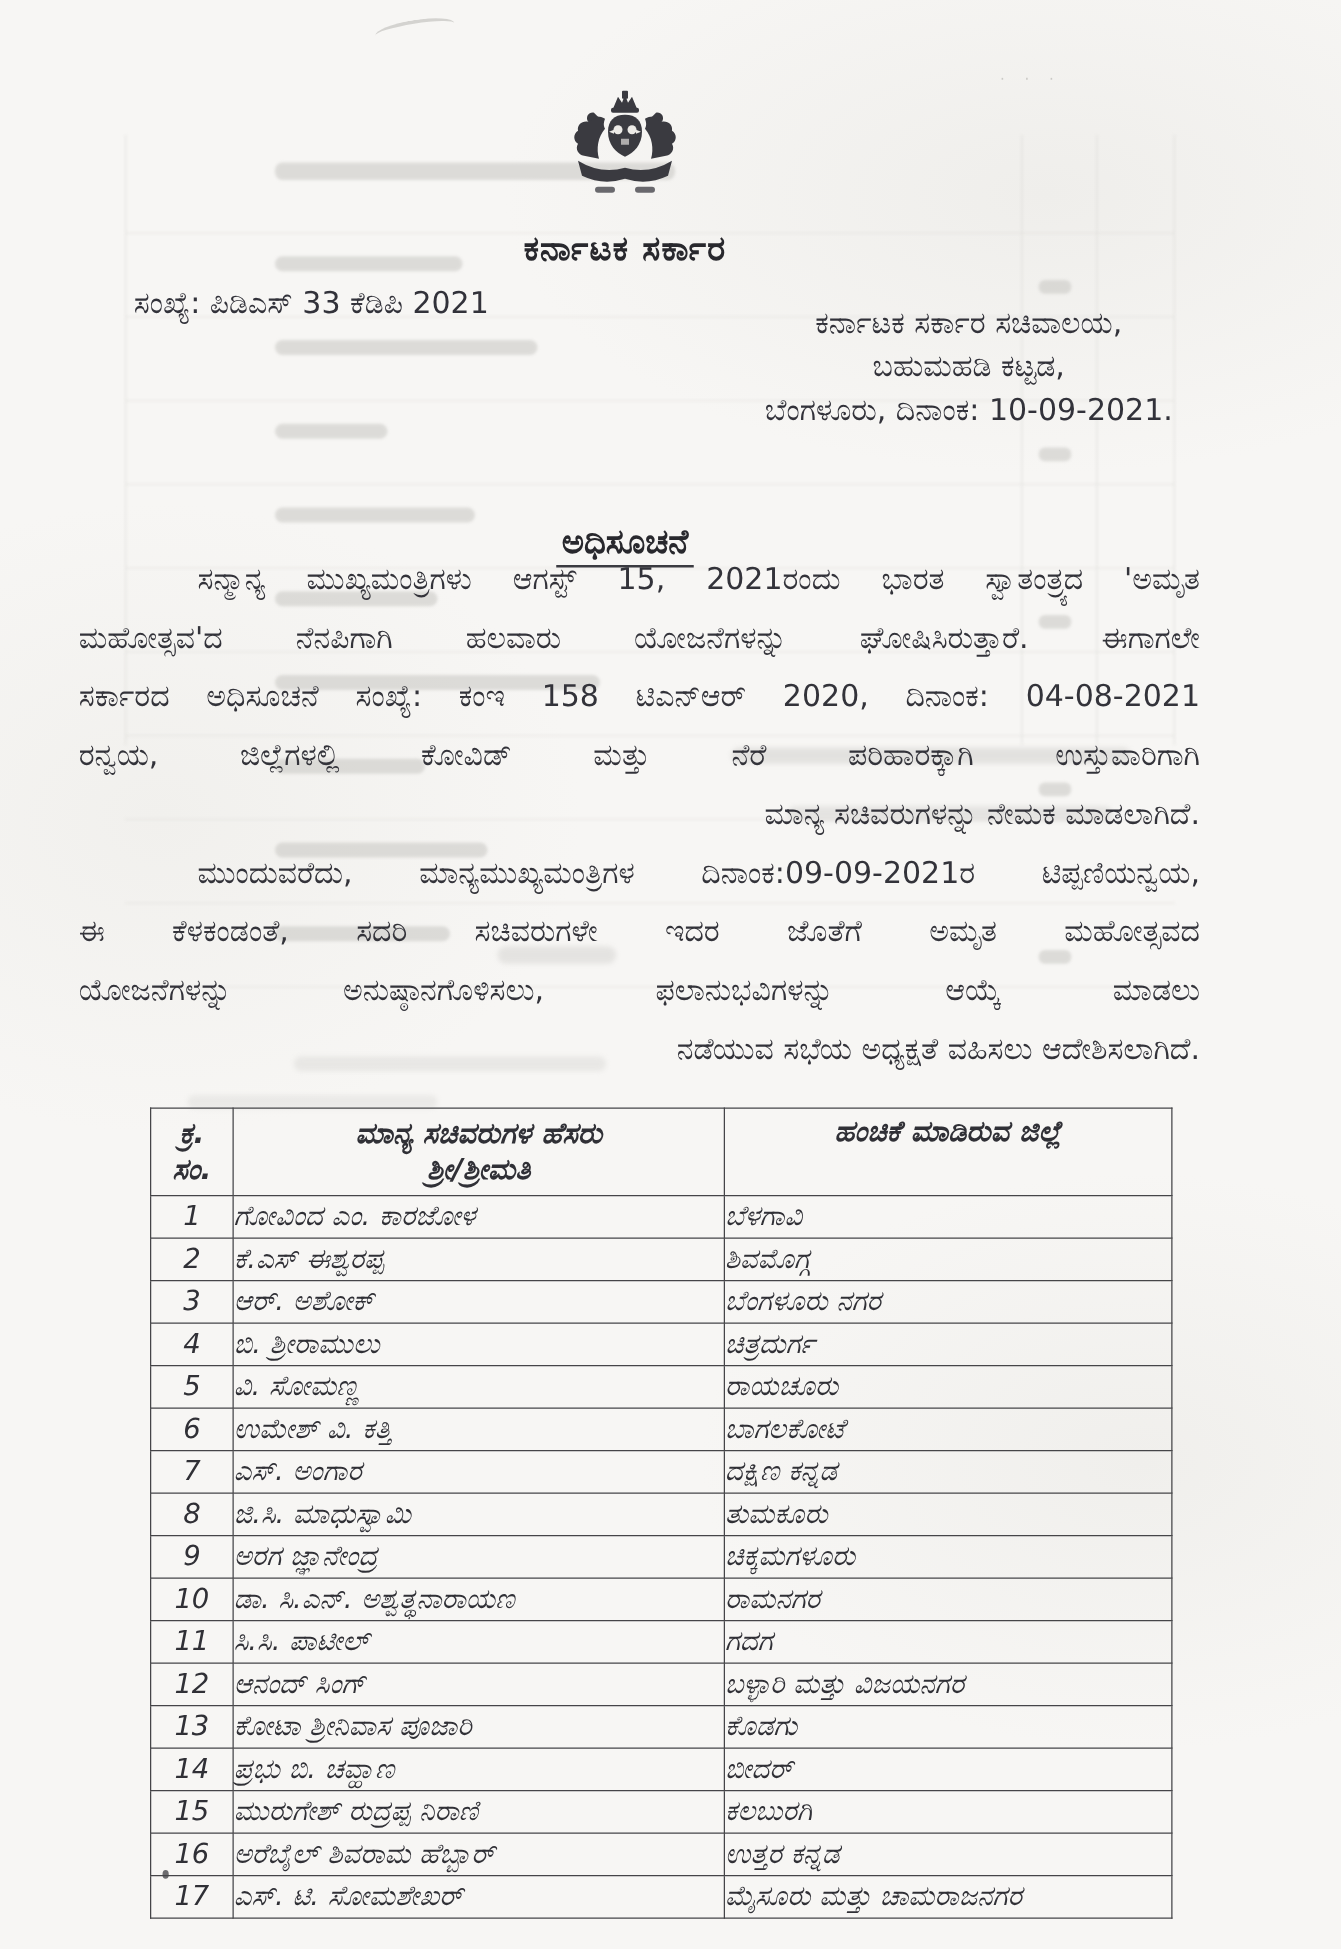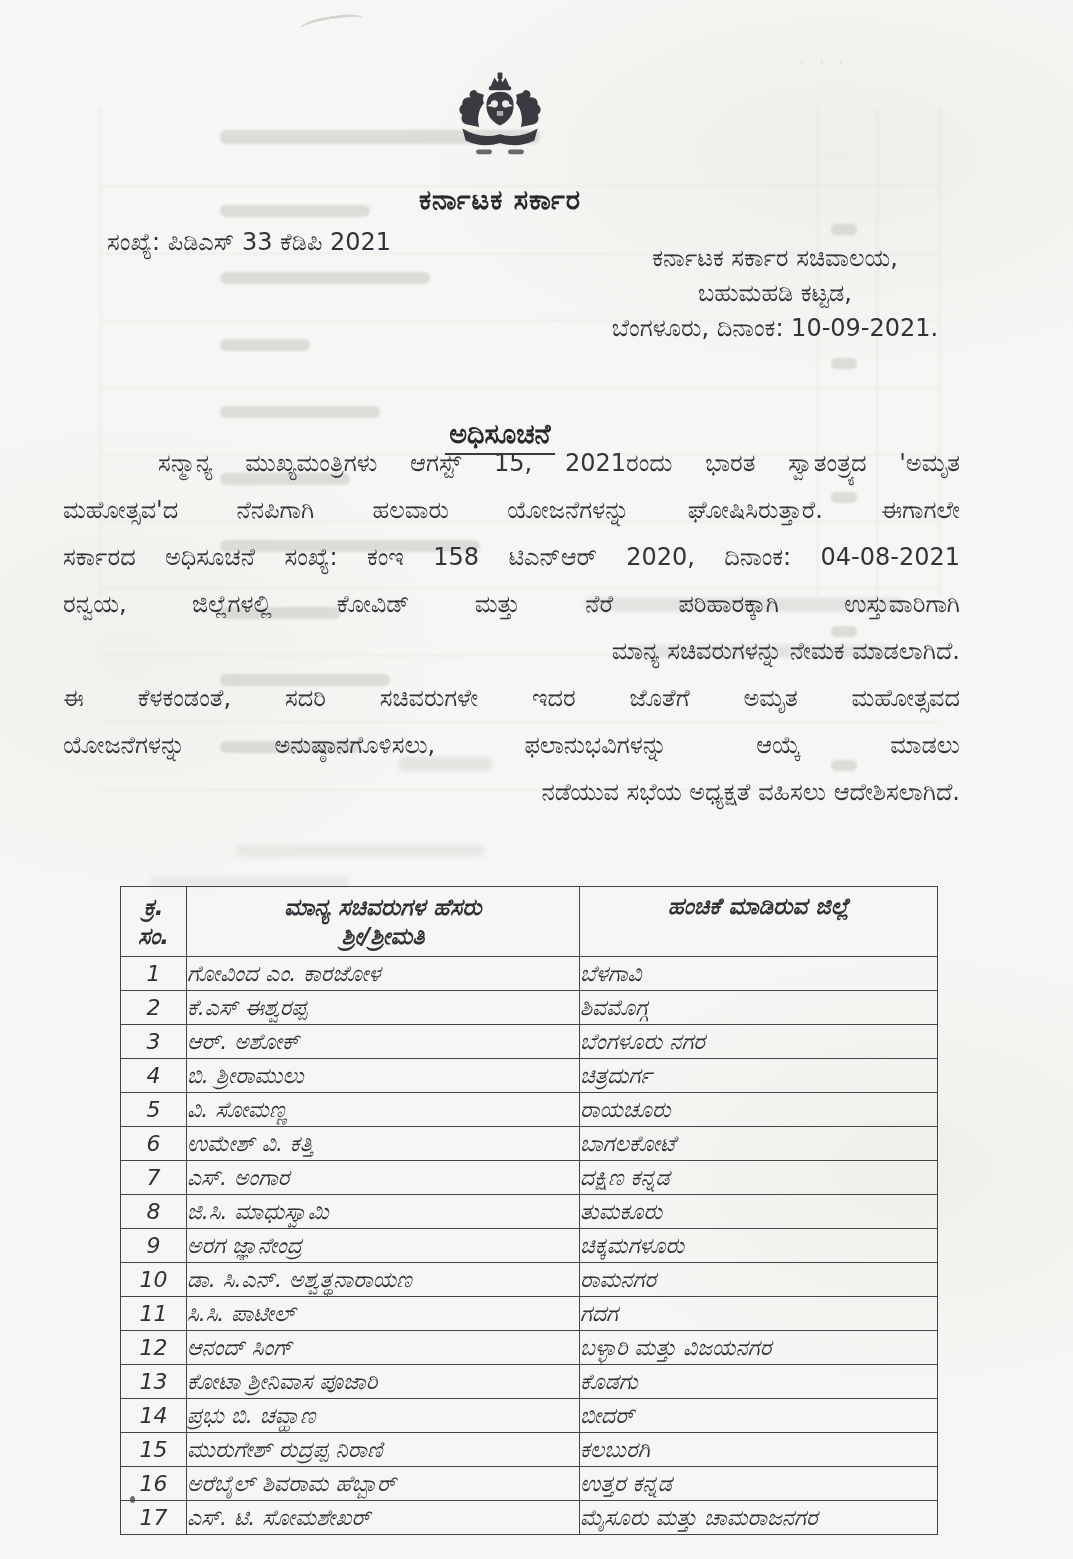--- a/index.html
+++ b/index.html
@@ -163,20 +163,21 @@
     <div class="notif-heading">
       <span>ಅಧಿಸೂಚನೆ</span>
     </div>
 
     <div class="body-text">
       <div class="tline just indent">ಸನ್ಮಾನ್ಯ ಮುಖ್ಯಮಂತ್ರಿಗಳು ಆಗಸ್ಟ್ 15, 2021ರಂದು ಭಾರತ ಸ್ವಾತಂತ್ರ್ಯದ 'ಅಮೃತ</div>
       <div class="tline just">ಮಹೋತ್ಸವ'ದ ನೆನಪಿಗಾಗಿ ಹಲವಾರು ಯೋಜನೆಗಳನ್ನು ಘೋಷಿಸಿರುತ್ತಾರೆ. ಈಗಾಗಲೇ</div>
       <div class="tline just">ಸರ್ಕಾರದ ಅಧಿಸೂಚನೆ ಸಂಖ್ಯೆ: ಕಂಇ 158 ಟಿಎನ್ಆರ್ 2020, ದಿನಾಂಕ: 04-08-2021</div>
       <div class="tline just">ರನ್ವಯ, ಜಿಲ್ಲೆಗಳಲ್ಲಿ ಕೋವಿಡ್ ಮತ್ತು ನೆರೆ ಪರಿಹಾರಕ್ಕಾಗಿ ಉಸ್ತುವಾರಿಗಾಗಿ</div>
       <div class="tline left">ಮಾನ್ಯ ಸಚಿವರುಗಳನ್ನು ನೇಮಕ ಮಾಡಲಾಗಿದೆ.</div>
+      <div class="tline just indent">ಮುಂದುವರೆದು, ಮಾನ್ಯಮುಖ್ಯಮಂತ್ರಿಗಳ ದಿನಾಂಕ:09-09-2021ರ ಟಿಪ್ಪಣಿಯನ್ವಯ,</div>
       <div class="tline just">ಈ ಕೆಳಕಂಡಂತೆ, ಸದರಿ ಸಚಿವರುಗಳೇ ಇದರ ಜೊತೆಗೆ ಅಮೃತ ಮಹೋತ್ಸವದ</div>
       <div class="tline just">ಯೋಜನೆಗಳನ್ನು ಅನುಷ್ಠಾನಗೊಳಿಸಲು, ಫಲಾನುಭವಿಗಳನ್ನು ಆಯ್ಕೆ ಮಾಡಲು</div>
       <div class="tline left">ನಡೆಯುವ ಸಭೆಯ ಅಧ್ಯಕ್ಷತೆ ವಹಿಸಲು ಆದೇಶಿಸಲಾಗಿದೆ.</div>
     </div>
 
     <table class="ministers">
       <colgroup>
           <col class="c1">
           <col class="c2">
           <col class="c3">

